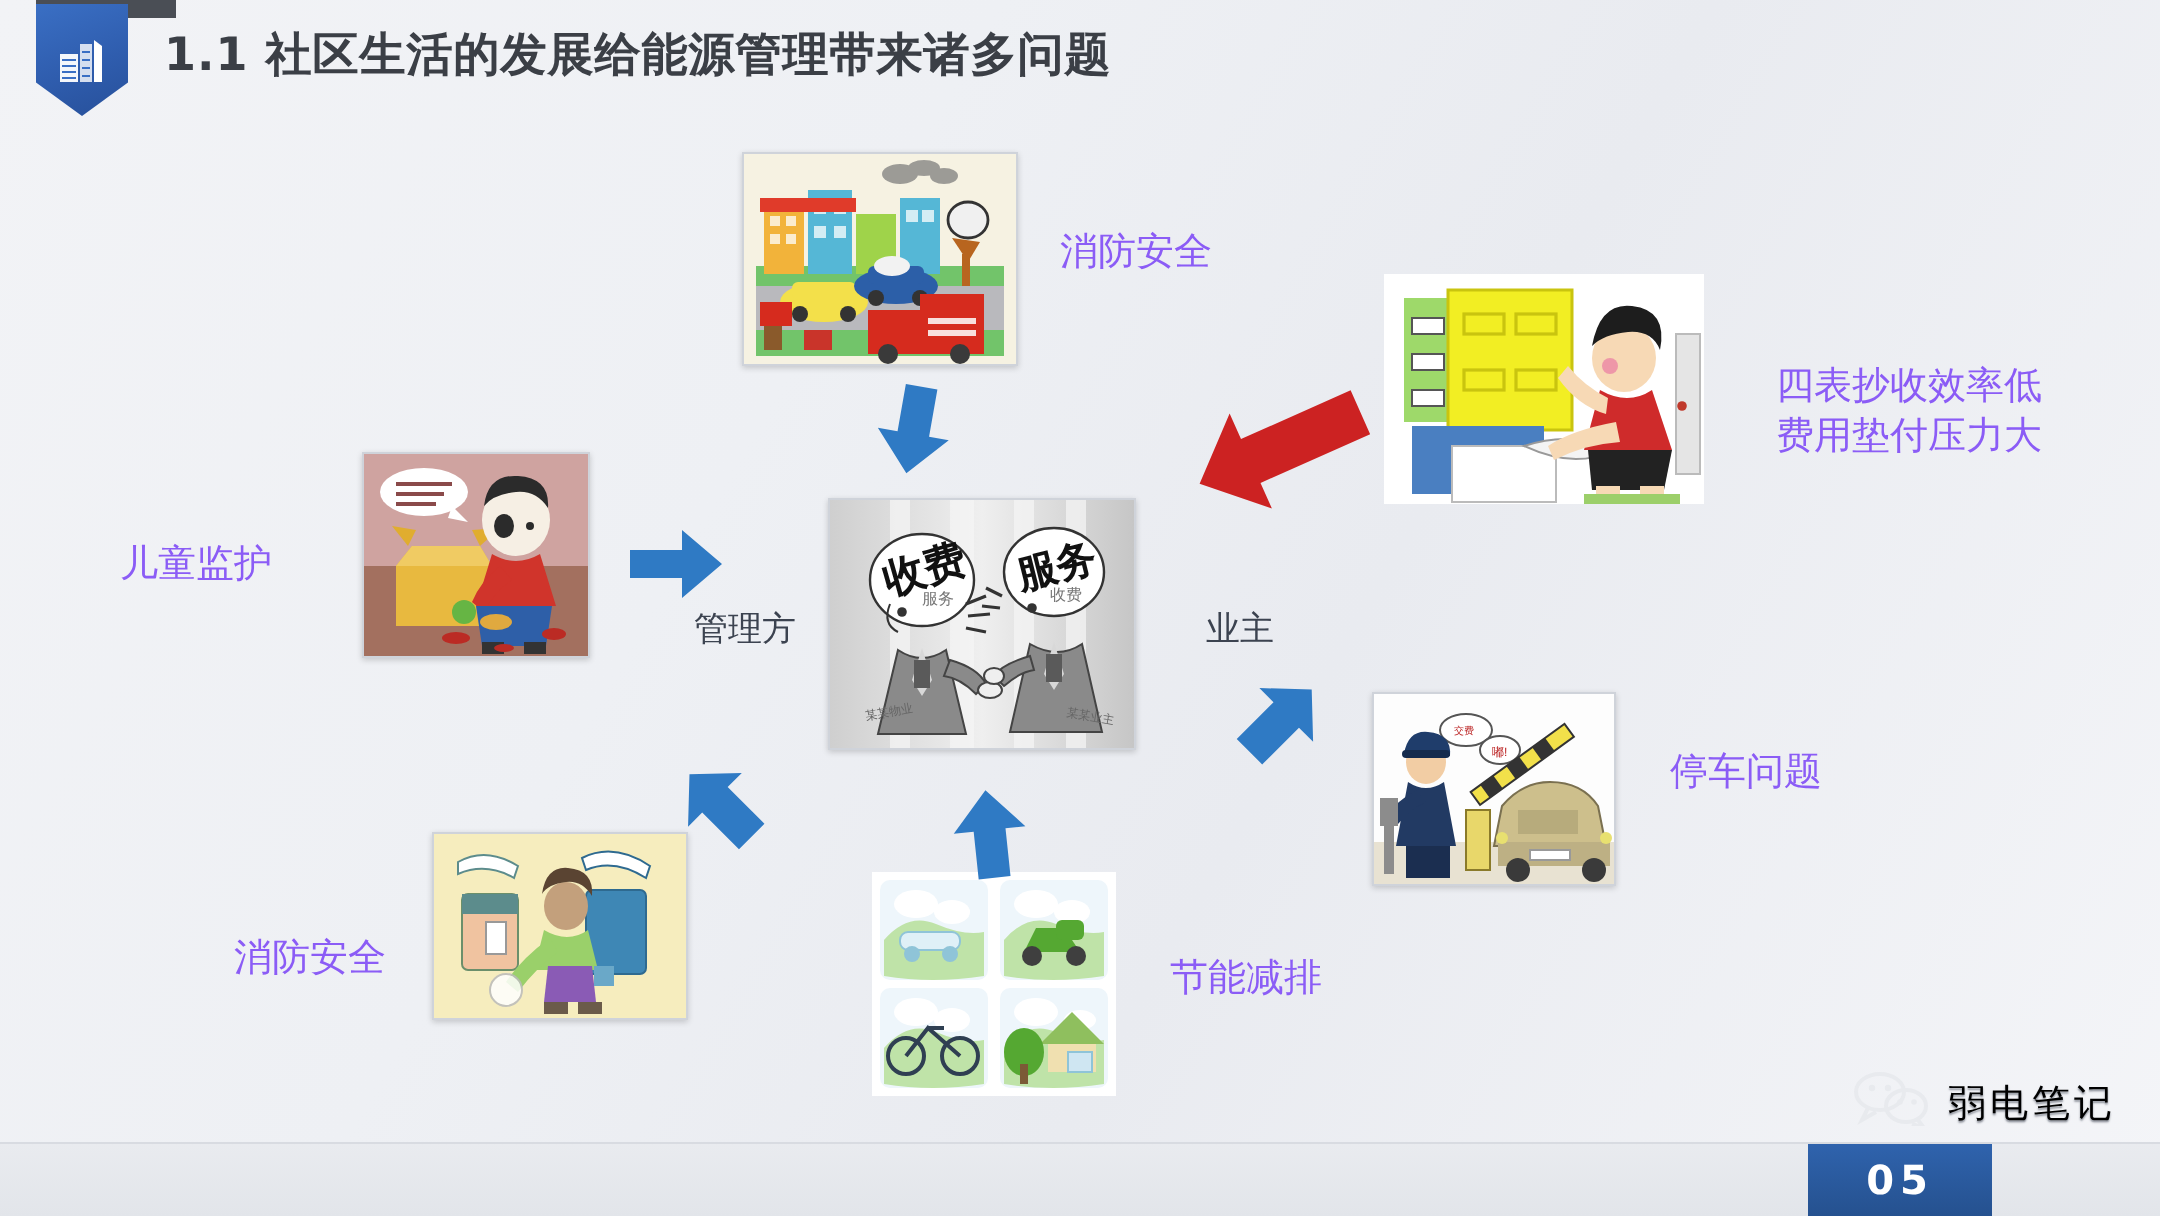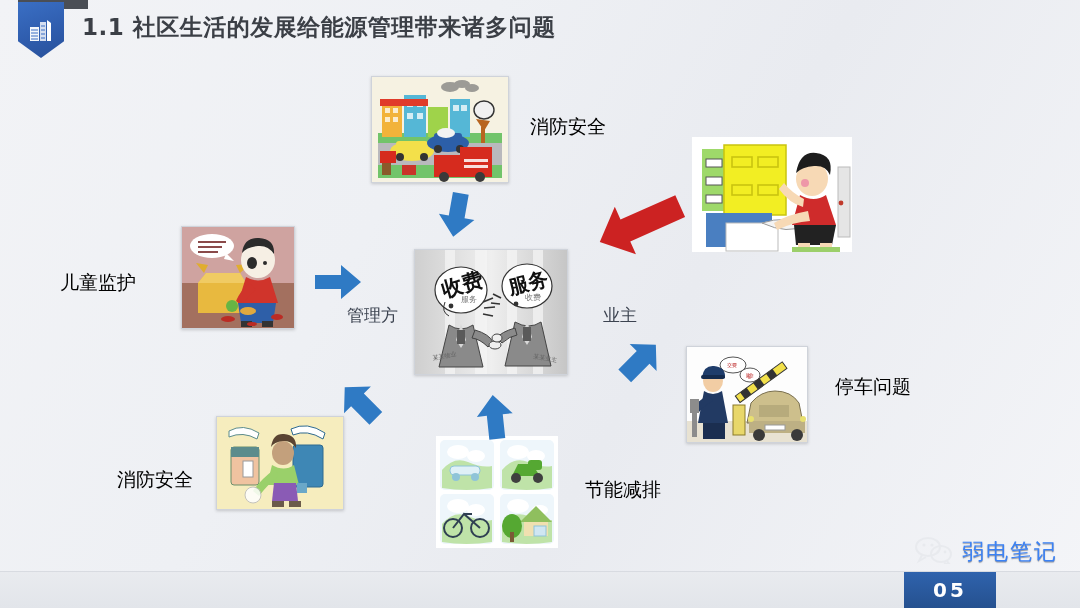--- a/index.html
+++ b/index.html
@@ -20,31 +20,31 @@
   .title{position:absolute;left:82px;top:12px;font-size:23px;color:#3b3f46;
          letter-spacing:.5px;font-weight:bold;
          font-family:"DejaVu Sans","Liberation Sans",sans-serif;}
 
   
   .pic{position:absolute;background:#fff;border:1px solid #cfd3da;
        box-shadow:0 1px 3px rgba(0,0,0,.18);overflow:hidden;}
   .pic svg{display:block;width:100%;height:100%;}
 
   
-  .lab{position:absolute;color:#000000;font-size:19px;line-height:25px;white-space:nowrap;
+  .lab{position:absolute;color:#8b5cf6;font-size:19px;line-height:25px;white-space:nowrap;
        font-family:"DejaVu Sans","Liberation Sans",sans-serif;}
   .lab.dark{color:#3c4350;font-size:17px;}
 
   
   .arw{position:absolute;}
   .arw svg{display:block;overflow:visible;}
 
   
   .wm{position:absolute;right:22px;bottom:40px;display:flex;align-items:center;gap:8px;}
-  .wm-text{font-size:22px;color:#3b82f6;letter-spacing:2px;
+  .wm-text{font-size:19px;color:#000000;letter-spacing:2px;
            text-shadow:0 1px 1px rgba(120,125,135,.85);
            font-family:"DejaVu Sans","Liberation Sans",sans-serif;}
   .baseline{position:absolute;left:0;right:0;bottom:36px;height:1px;background:#d8dbe1;}
   .pagebox{position:absolute;right:84px;bottom:0;width:92px;height:36px;
            background:linear-gradient(180deg,#2f63ad 0%,#25518f 100%);
            display:flex;align-items:center;justify-content:center;}
   .pagenum{color:#fff;font-size:20px;font-weight:bold;letter-spacing:3px;
            font-family:"DejaVu Sans","Liberation Sans",sans-serif;}
   .footstrip{position:absolute;left:0;right:0;bottom:0;height:36px;
              background:linear-gradient(180deg,#e9ebef 0%,#e2e5ea 100%);}
@@ -405,20 +405,24 @@
       </g>
     </svg>
   </div>
 
   <div class="lab dark" style="left:347px;top:303px;">管理方</div>
 
   <div class="lab dark" style="left:575px;top:303px;margin-left:28px;">业主</div>
 
   <div class="lab" style="left:530px;top:114px;">消防安全</div>
 
+  <div class="lab" style="left:888px;top:181px;">
+    <div>四表抄收效率低</div>
+    <div>费用垫付压力大</div>
+  </div>
 
   <div class="lab" style="left:60px;top:270px;">儿童监护</div>
 
   <div class="lab" style="left:117px;top:467px;">消防安全</div>
 
   <div class="lab" style="left:585px;top:477px;text-align:right;">节能减排</div>
 
   <div class="lab" style="left:835px;top:374px;">停车问题</div>
 
   <div class="wm">

